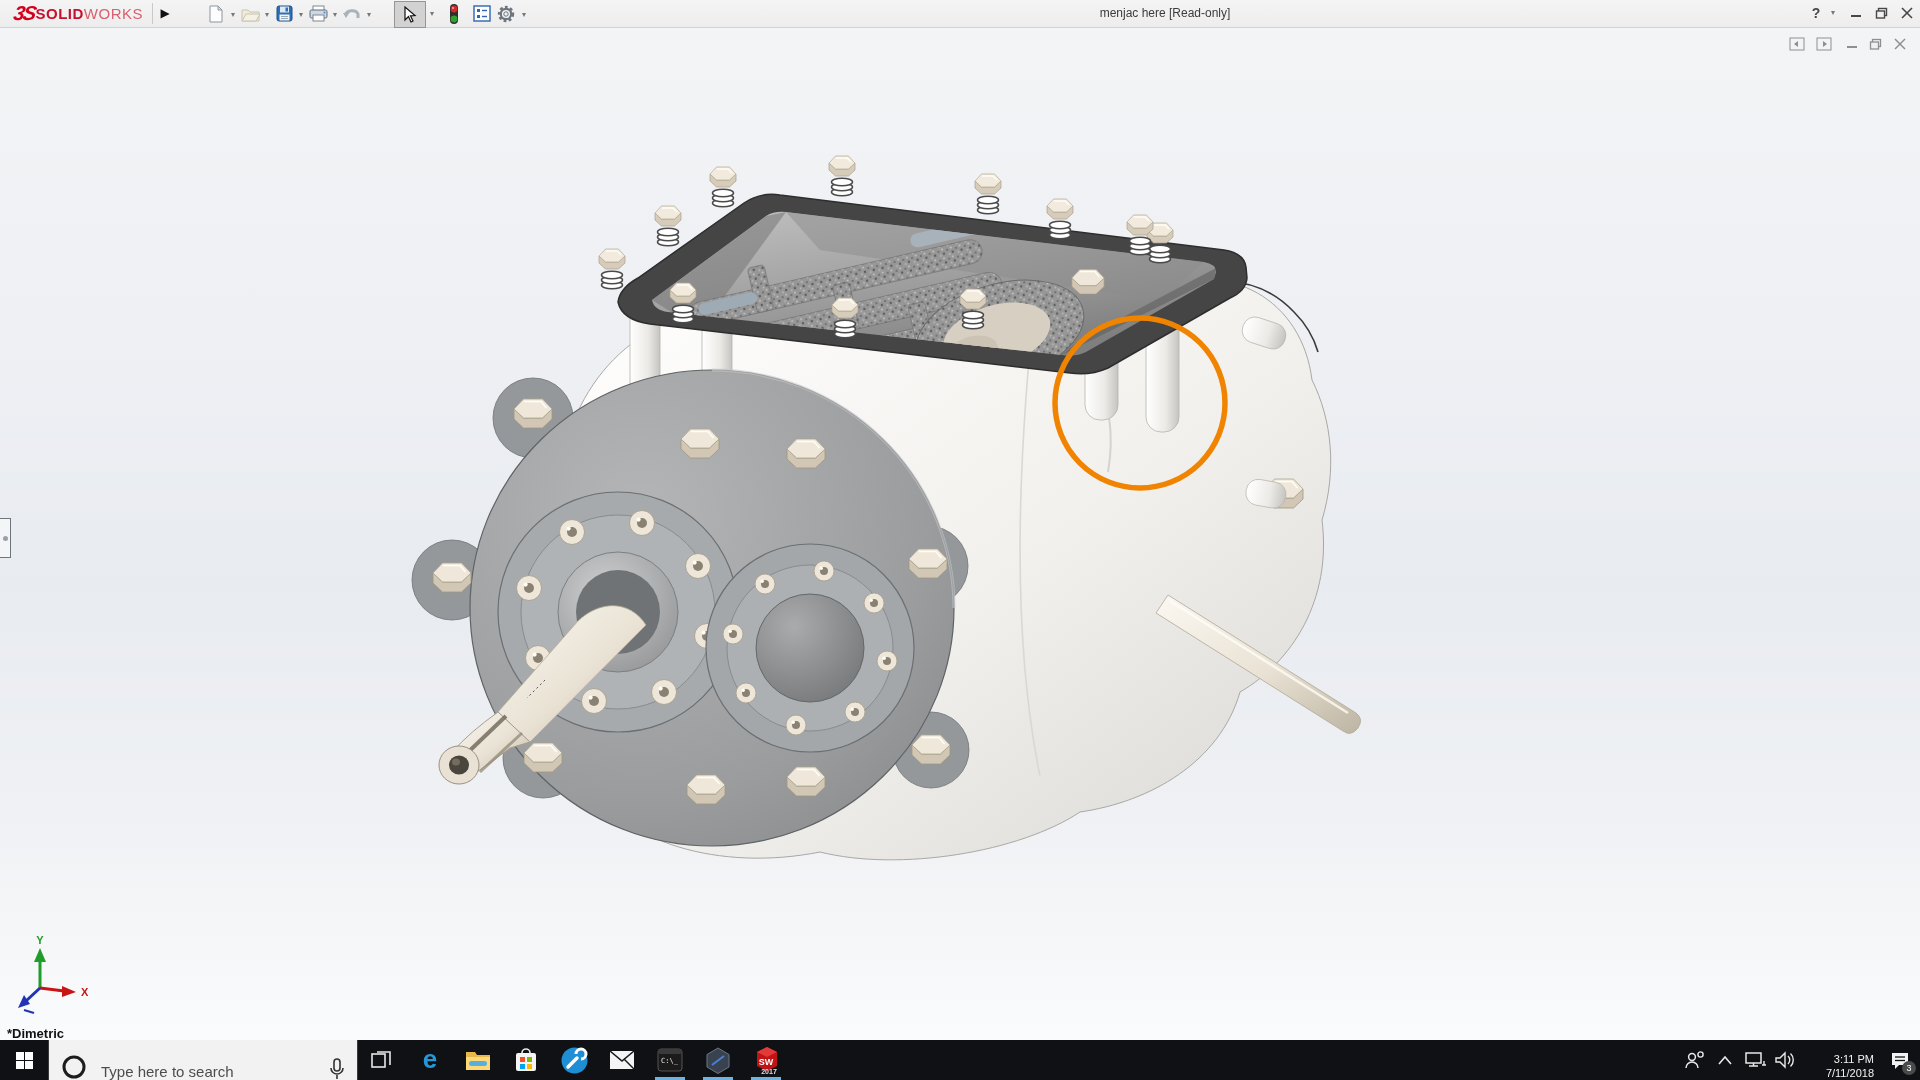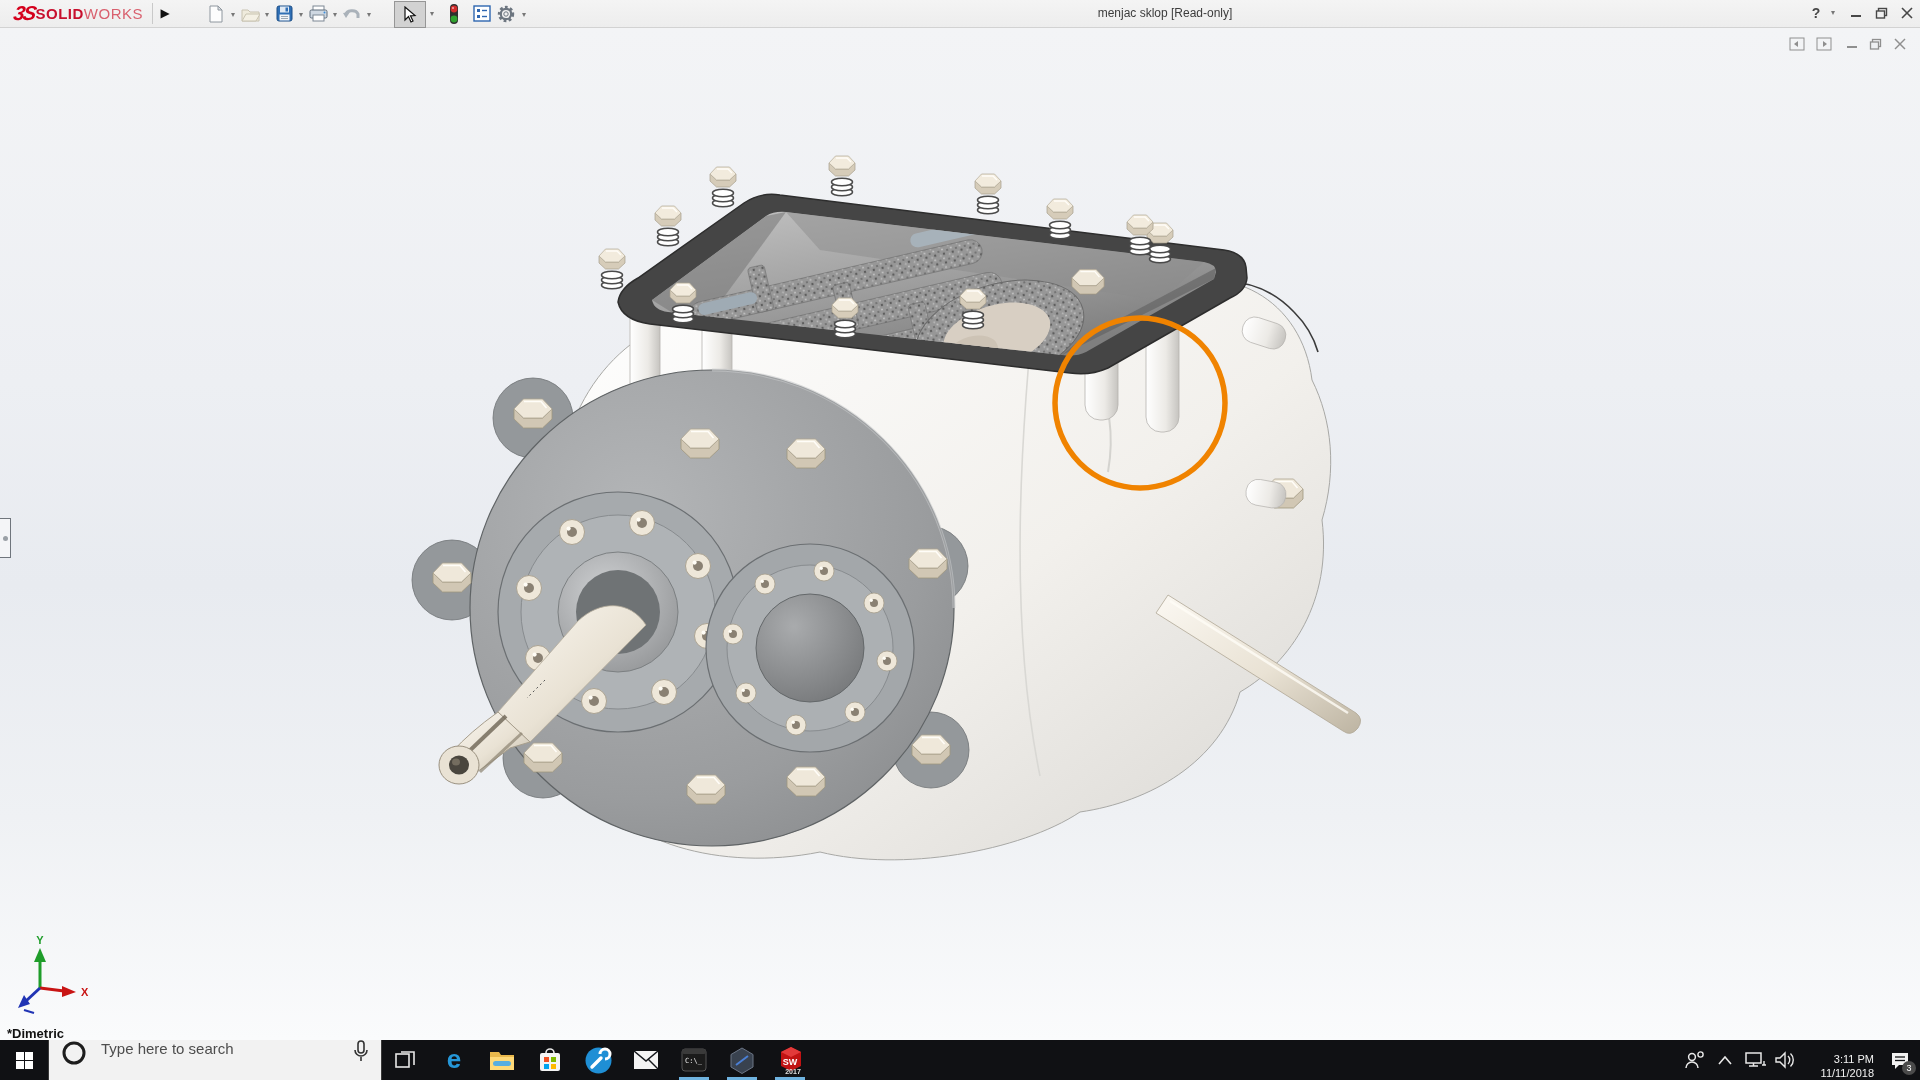--- a/index.html
+++ b/index.html
@@ -30,22 +30,22 @@
     background:linear-gradient(180deg,#f3f4f6 0%,#edeff3 35%,#e8ebf0 55%,#eff1f4 78%,#fafbfc 100%);}
   .docctl{position:absolute;top:8px;width:18px;height:16px;display:flex;align-items:center;justify-content:center;color:#8f8f8f;}
   #edge-tab{position:absolute;left:0;top:490px;width:10px;height:38px;background:#f4f5f7;
             border:1px solid #6f757c;border-left:none;display:flex;align-items:center;justify-content:center;}
   #edge-tab .dot{width:5px;height:5px;border-radius:50%;background:#9aa0a6;}
   #view-label{position:absolute;left:7px;top:998px;font-size:13px;font-weight:bold;color:#111;}
 
   
   #taskbar{position:absolute;left:0;top:1040px;width:1920px;height:40px;background:#101114;display:flex;align-items:center;}
   #start-btn{width:48px;height:40px;display:flex;align-items:center;justify-content:center;}
-  #search-box{width:334px;height:40px;background:#f2f2f2;border:1px solid #3a3a3a;border-top:none;border-bottom:none;
-              box-sizing:border-box;display:flex;align-items:flex-start;}
+  #search-box{width:310px;height:40px;background:#f2f2f2;border:1px solid #3a3a3a;border-top:none;border-bottom:none;
+              box-sizing:border-box;display:flex;align-items:flex-end;}
   #search-box .ring{margin-left:12px;}
   #search-text{margin-left:14px;font-size:15px;color:#4d4d4d;flex:1;}
   #mic{margin-right:12px;}
   .app{width:48px;height:40px;display:flex;align-items:center;justify-content:center;position:relative;}
   .runline{position:absolute;left:9px;bottom:0;width:30px;height:3px;background:#6fb3e0;}
   #tray{position:absolute;right:0;top:0;height:40px;display:flex;align-items:flex-end;}
   .trayic{width:30px;height:40px;display:flex;align-items:center;justify-content:center;}
   #clock{width:72px;text-align:right;color:#f2f2f2;font-size:11px;line-height:14px;margin-right:6px;margin-left:2px;}
   #action-center{position:relative;width:40px;height:40px;display:flex;align-items:center;justify-content:center;}
   #ac-badge{position:absolute;right:4px;bottom:5px;width:14px;height:14px;border-radius:50%;background:#4a4a4a;
@@ -139,21 +139,21 @@
 
     <div class="tbtn" style="left:494px">
       <svg width="20" height="20">
         <circle cx="10" cy="10" r="6.5" fill="none" stroke="#6d7680" stroke-width="3.4" stroke-dasharray="2.6 2.2"></circle>
         <circle cx="10" cy="10" r="5.2" fill="none" stroke="#6d7680" stroke-width="2.2"></circle>
         <circle cx="10" cy="10" r="2.2" fill="#f0f0f0" stroke="#6d7680"></circle>
       </svg>
     </div>
     <div class="tcaret" style="left:519px">▾</div>
 
-    <div id="win-title">menjac sklop [Read-only]</div>
+    <div id="win-title">menjac here [Read-only]</div>
 
     <div class="wctl" style="left:1806px">
       <span class="help-q">?</span>
     </div>
     <div class="tcaret" style="left:1828px;top:6px">▾</div>
     <div class="wctl" style="left:1846px">
       <svg width="12" height="12">
           <line x1="1" y1="9" x2="11" y2="9" stroke="#474747" stroke-width="2"></line>
         </svg>
     </div>
@@ -544,21 +544,21 @@
         </svg>
       </div>
       <div class="trayic">
         <svg width="20" height="18">
           <path d="M1,7 h4 l5,-5 v14 l-5,-5 h-4 z" fill="none" stroke="#e8e8e8" stroke-width="1.4"></path>
           <path d="M13,5 a5.5,5.5 0 0 1 0,8 M15.5,2.5 a9,9 0 0 1 0,13" fill="none" stroke="#e8e8e8" stroke-width="1.4"></path>
         </svg>
       </div>
       <div id="clock">
         <div>3:11 PM</div>
-        <div>11/11/2018</div>
+        <div>7/11/2018</div>
       </div>
       <div id="action-center">
         <svg width="20" height="19">
           <path d="M2,2 h16 v12 h-9 l-4,4 v-4 h-3 z" fill="#f2f2f2"></path>
           <line x1="5" y1="6" x2="15" y2="6" stroke="#101114" stroke-width="1.3"></line>
           <line x1="5" y1="9.5" x2="15" y2="9.5" stroke="#101114" stroke-width="1.3"></line>
         </svg>
         <div id="ac-badge">3</div>
       </div>
     </div>

